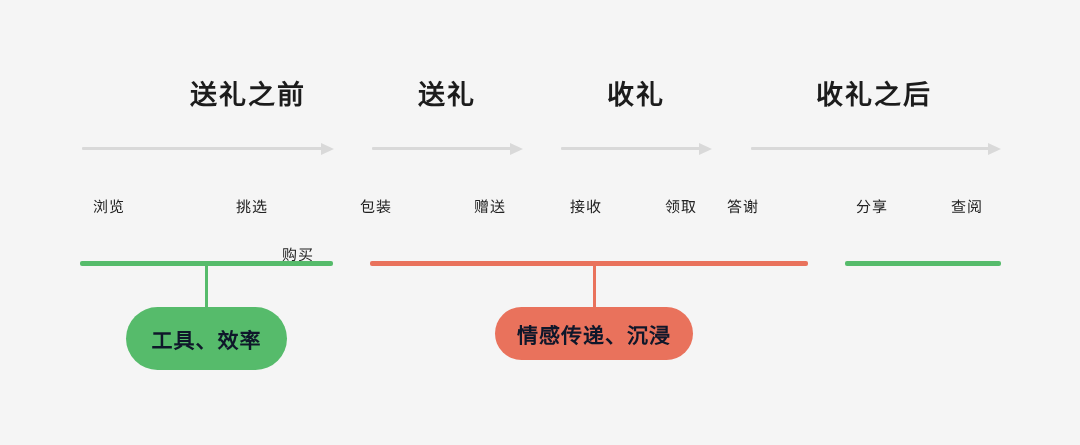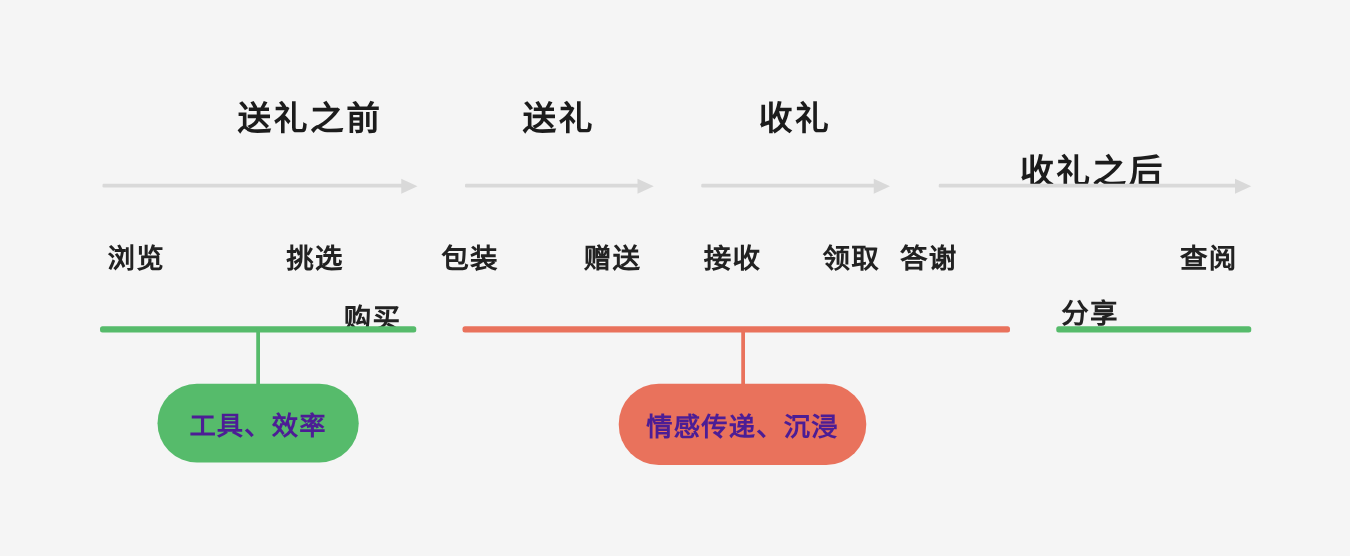--- a/index.html
+++ b/index.html
@@ -59,22 +59,22 @@
     border-top: 6px solid transparent;
     border-bottom: 6px solid transparent;
     border-left: 13px solid #d9d9d9;
   }
 
   
   .step-label {
     position: absolute;
     top: 192px;
     transform: translateX(-50%);
-    font-size: 22px;
-    font-weight: bold;
+    font-size: 15px;
+    font-weight: normal;
     letter-spacing: 1px;
     line-height: 30px;
     white-space: nowrap;
     color: #222222;
   }
 
   
   .group-bar {
     position: absolute;
     top: 261px;
@@ -88,37 +88,37 @@
     width: 3px;
   }
 
   
   .pill {
     position: absolute;
     display: flex;
     align-items: center;
     justify-content: center;
     border-radius: 32px;
-    color: #4c1d95;
+    color: #0f172a;
     font-size: 21px;
     font-weight: bold;
     letter-spacing: 1px;
     white-space: nowrap;
     box-sizing: border-box;
   }
 </style>
 </head>
 <body>
 
 <div id="canvas" style="background: rgb(245, 245, 245);">
 
   <div class="stage-title" style="left: 204px; margin-left: 44px;">送礼之前</div>
   <div class="stage-title" style="left: 636px;">收礼</div>
   <div class="stage-title" style="left: 447px;">送礼</div>
-  <div class="stage-title" style="left: 874px; margin-top: 42px;">收礼之后</div>
+  <div class="stage-title" style="left: 874px;">收礼之后</div>
 
   <div class="arrow" style="left: 82px; width: 252px;">
     <span class="shaft" style="width: 241px; background: rgb(217, 217, 217);"></span>
     <span class="head" style="border-left-color: rgb(217, 217, 217);"></span>
   </div>
   <div class="arrow" style="left: 372px; width: 151px;">
     <span class="shaft" style="width: 140px; background: rgb(217, 217, 217);"></span>
     <span class="head" style="border-left-color: rgb(217, 217, 217);"></span>
   </div>
   <div class="arrow" style="left: 561px; width: 151px;">
@@ -131,29 +131,29 @@
   </div>
 
   <div class="step-label" style="left: 109px;">浏览</div>
   <div class="step-label" style="left: 204px; margin-left: 48px;">挑选</div>
   <div class="step-label" style="left: 298px; margin-top: 48px;">购买</div>
   <div class="step-label" style="left: 376px;">包装</div>
   <div class="step-label" style="left: 490px;">赠送</div>
   <div class="step-label" style="left: 586px;">接收</div>
   <div class="step-label" style="left: 681px; text-align: right;">领取</div>
   <div class="step-label" style="left: 743px;">答谢</div>
-  <div class="step-label" style="left: 872px; margin-top: 44px;">分享</div>
+  <div class="step-label" style="left: 872px;">分享</div>
   <div class="step-label" style="left: 967px;">查阅</div>
 
   <div class="group-bar" style="left: 80px; width: 253px; background: rgb(86, 187, 107);"></div>
   <div class="group-bar" style="left: 370px; width: 438px; background: rgb(233, 114, 92);"></div>
   <div class="group-bar" style="left: 845px; width: 156px; background: rgb(86, 187, 107);"></div>
 
   <div class="connector" style="left: 205px; top: 263px; height: 46px; background: rgb(86, 187, 107);"></div>
   <div class="connector" style="left: 593px; top: 263px; height: 46px; background: rgb(233, 114, 92);"></div>
 
   <div class="pill" style="left: 126px; top: 307px; width: 161px; height: 63px; background: rgb(86, 187, 107);">
     <span>工具、效率</span>
   </div>
-  <div class="pill" style="left: 495px; top: 307px; width: 198px; height: 65px; background: rgb(233, 114, 92);">
+  <div class="pill" style="left: 495px; top: 307px; width: 198px; height: 53px; background: rgb(233, 114, 92);">
     <span>情感传递、沉浸</span>
   </div>
 </div>
 
 </body></html>

